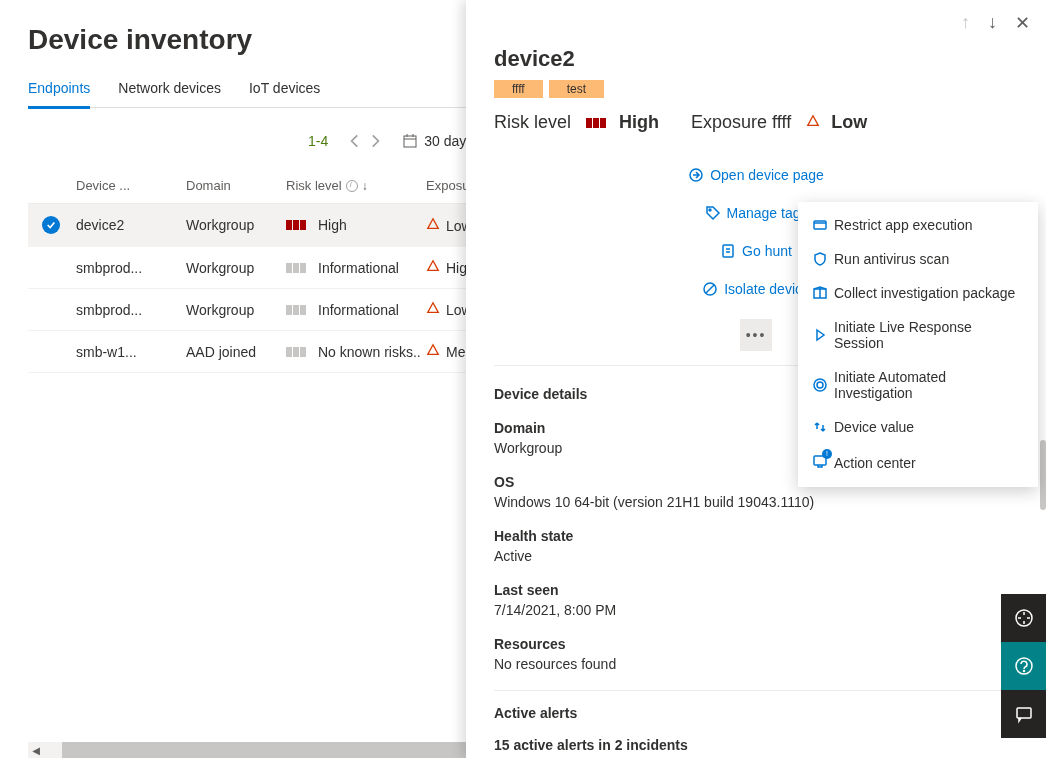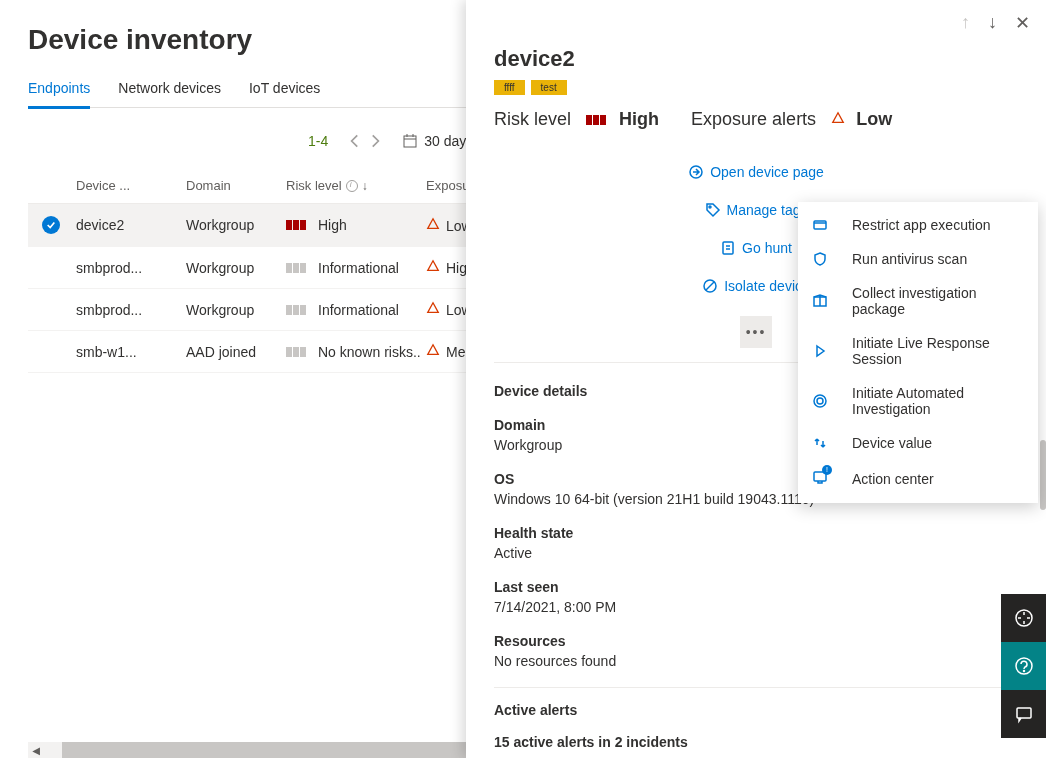--- a/index.html
+++ b/index.html
@@ -40,41 +40,41 @@
   .exp-icon { display:inline-flex; margin-right:6px; }
   .warn-tri { width:14px; height:14px; stroke:#d83b01; fill:none; stroke-width:1.5; }
 
   
   .panel { position:absolute; top:0; right:0; width:580px; height:100%; background:#fff; box-shadow:-4px 0 12px rgba(0,0,0,0.15); display:flex; flex-direction:column; }
   .panel-top { display:flex; justify-content:flex-end; gap:18px; padding:12px 16px; color:#605e5c; }
   .panel-top .nav { cursor:pointer; font-size:18px; }
   .panel-body { padding: 0 28px; flex:1; overflow:hidden; }
   .device-name { font-size:22px; font-weight:600; margin-bottom:8px; }
   .tags { display:flex; gap:6px; margin-bottom:14px; }
-  .tag { background:#eab308; padding:2px 10px; font-size:10px; }
+  .tag { background:#fdba74; padding:2px 18px; font-size:12px; }
   .levels { display:flex; gap:32px; margin-bottom:20px; font-size:18px; }
   .level-lbl { }
   .actions { display:flex; gap:22px; align-items:center; padding:14px 0; border-bottom:1px solid #edebe9; margin-bottom:20px;flex-direction:column; }
   .action { display:flex; align-items:center; gap:6px; color:#0078d4; cursor:pointer; }
   .action-icon { width:16px; height:16px; stroke:#0078d4; fill:none; stroke-width:1.5; }
   .more-btn { width:32px; height:32px; background:#edebe9; display:flex; align-items:center; justify-content:center; cursor:pointer; }
 
   .section-head { font-weight:600; margin-bottom:18px; }
   .detail-block { margin-bottom:18px; }
   .detail-label { font-weight:600; font-size:14px; margin-bottom:4px; }
   .detail-value { color:#323130; }
 
   .alerts-section { border-top:1px solid #edebe9; padding-top:14px; margin-top:4px; display:flex; justify-content:space-between; align-items:center; }
   .alerts-count { font-weight:600; margin-top:16px; }
   .alert-bar { margin-top:14px; height:12px; display:flex; gap:4px; }
   .alert-seg { height:100%; }
 
   
   .menu { position:absolute; top:202px; right:8px; width:240px; background:#fff; box-shadow:0 4px 16px rgba(0,0,0,0.2); padding:6px 0; }
-  .menu-item { display:flex; align-items:center; gap:24px; padding:9px 14px; cursor:pointer; }
+  .menu-item { display:flex; align-items:center; gap:6px; padding:9px 14px; cursor:pointer; }
   .menu-icon { width:16px; height:16px; stroke:#0078d4; fill:none; stroke-width:1.5; flex-shrink:0; position:relative; }
   .badge { position:absolute; width:10px; height:10px; background:#0078d4; border-radius:50%; left:10px; top:-4px; color:#fff; font-size:7px; text-align:center; line-height:10px; }
 
   
   .rail { position:absolute; right:-1px; bottom:20px; display:flex; flex-direction:column; }
   .rail-btn { width:46px; height:48px; display:flex; align-items:center; justify-content:center; cursor:pointer; }
   .rail-btn svg { width:20px; height:20px; stroke:#fff; fill:none; stroke-width:1.5; }
   .rail-dark { background:#252423; }
   .rail-teal { background:#038387; }
 
@@ -222,21 +222,21 @@
         <span class="level-lbl">Risk level</span>
         &nbsp;
         <span class="risk-bars">
             <span class="bar red"></span>
             <span class="bar red"></span>
             <span class="bar red"></span>
           </span>
         <b>High</b>
       </div>
       <div>
-        <span class="level-lbl">Exposure alerts</span>
+        <span class="level-lbl">Exposure ffff</span>
         &nbsp;
         <span class="exp-icon">
             <svg class="warn-tri" viewBox="0 0 16 16">
               <path d="M8 2 L14 13 L2 13 Z"></path>
             </svg>
           </span>
         <b>Low</b>
       </div>
     </div>
     <div class="actions">

